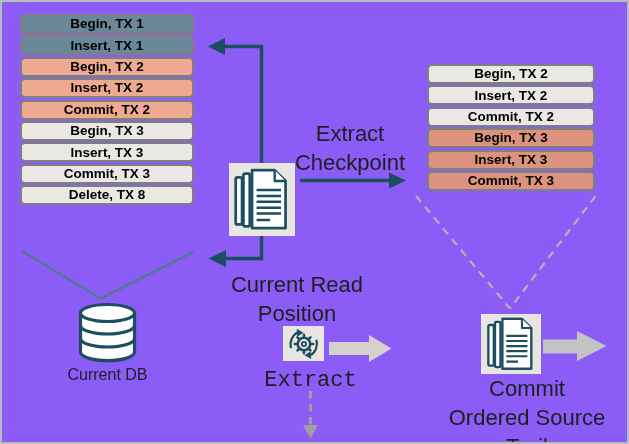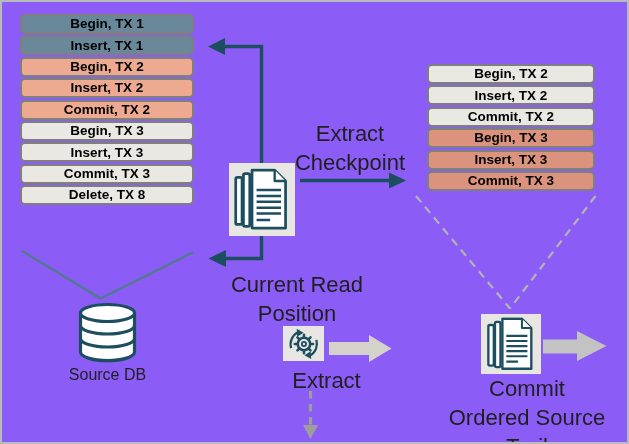--- a/index.html
+++ b/index.html
@@ -138,17 +138,17 @@
   </div>
 
   <div class="iconbox" style="left:281px;top:324px;width:41px;height:35px;">
     <svg width="37" height="33" viewBox="0 0 40 36">
         <use href="#gear-sync"></use>
       </svg>
   </div>
 
   <div class="label" style="left:283px;top:117px;width:130px;">Extract Checkpoint</div>
   <div class="label" style="left:225px;top:268px;width:140px;">Current Read Position</div>
-  <div class="label label-sm" style="left:45px;top:362px;width:121px;">Source DB</div>
-  <div class="label" style="left:274px;top:364px;width:101px;">Extract</div>
+  <div class="label label-sm" style="left:45px;top:362px;width:121px;">Current DB</div>
+  <div class="label" style="left:258px;top:364px;width:101px;font-family:Liberation Mono, monospace;">Extract</div>
   <div class="label" style="left:445px;top:372px;width:160px;">Commit Ordered Source Trail</div>
 
 </div>
 
 </body></html>

